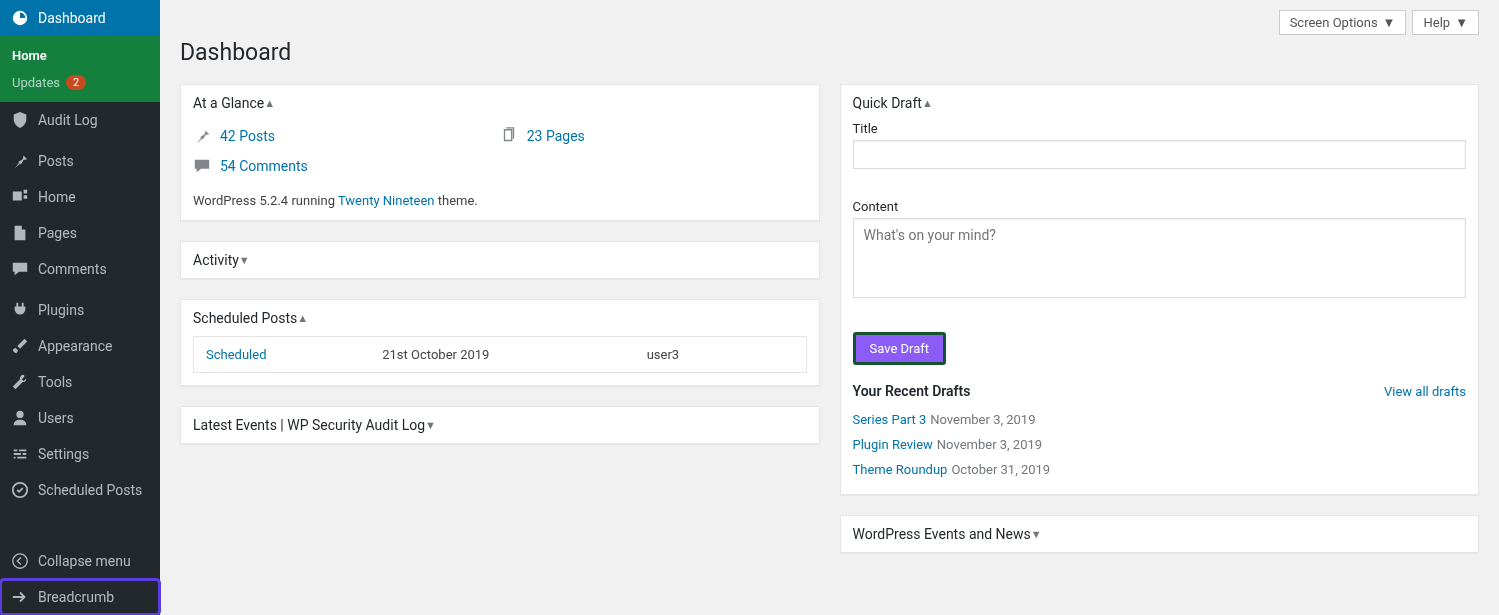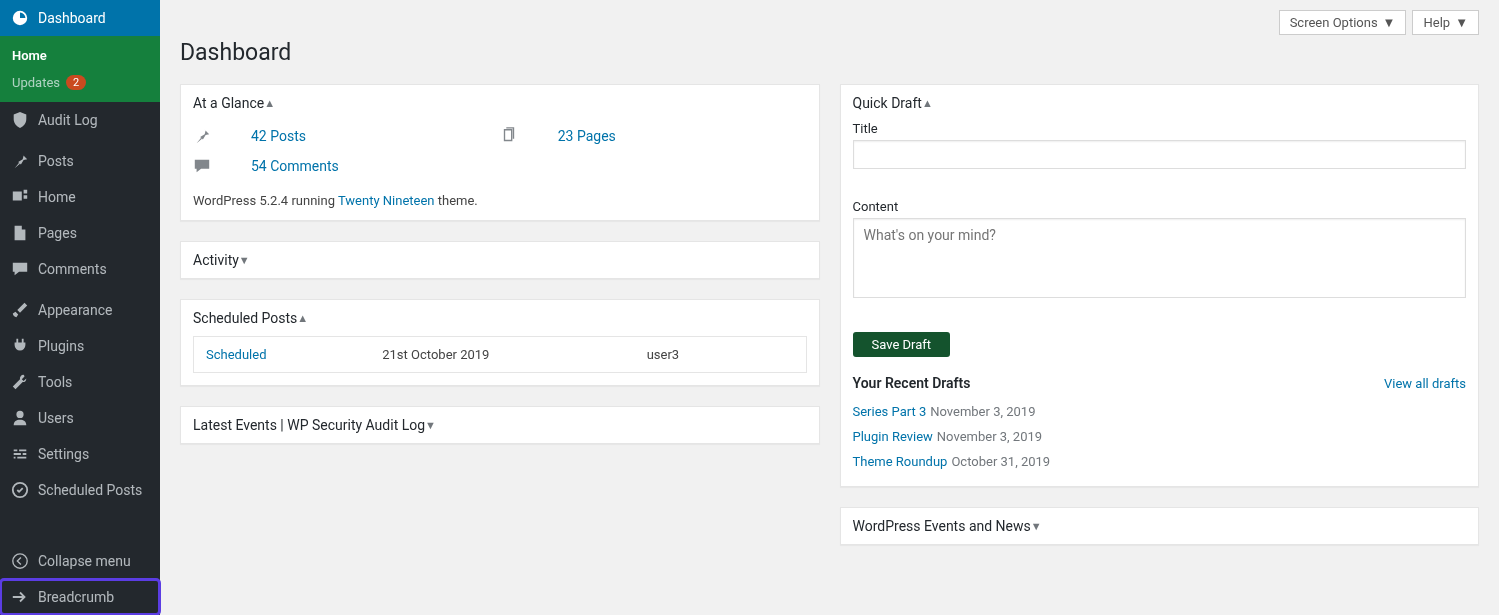--- a/index.html
+++ b/index.html
@@ -31,35 +31,35 @@
 
 .postbox { background: #fff; border: 1px solid #e5e5e5; box-shadow: 0 1px 1px rgba(0,0,0,.04); }
 .postbox-header { display: flex; justify-content: flex-start; align-items: center; padding: 10px 12px; font-size: 14px; font-weight: 400; color: #23282d; cursor: pointer; }
 .postbox-header .toggle-indicator { color: #72777c; font-size: 11px; }
 .postbox-body { padding: 0 12px 12px 12px; }
 
 .glance-list { display: flex; flex-wrap: wrap; margin-bottom: 12px; }
 .glance-item { width: 50%; display: flex; align-items: center; gap: 7px; padding: 6px 0; }
 .glance-item .icon { color: #82878c; width:20px; display:inline-flex; }
 .glance-item .icon svg { width:18px; height:18px; fill: currentColor; }
-.glance-link { color: #0073aa; text-decoration: none; font-size: 14px; margin-left: 31px; }
+.glance-link { color: #0073aa; text-decoration: none; font-size: 14px; }
 .glance-footer { font-size: 13px; color: #444; }
 .glance-footer .theme-link { color: #0073aa; text-decoration: none; }
 
 .sched-table { border: 1px solid #e5e5e5; display:flex; padding: 10px 12px; font-size: 13px; }
 .sched-table .c1 { width: 30%; }
 .sched-table .c2 { width: 45%; color: #444; }
 .sched-table .c3 { width: 25%; color: #444; }
 .sched-link { color: #0073aa; text-decoration: none; }
 
 .form-label { font-size: 13px; color: #23282d; margin-bottom: 4px; display:block; }
 .form-input { width: 100%; border: 1px solid #ddd; padding: 6px 8px; font-size: 13px; box-shadow: inset 0 1px 2px rgba(0,0,0,.07); }
 .form-textarea { width: 100%; border: 1px solid #ddd; padding: 8px 10px; font-size: 14px; height: 80px; resize: none; font-family: inherit; box-shadow: inset 0 1px 2px rgba(0,0,0,.07); }
 .form-group { margin-bottom: 30px; }
-.btn-primary { background: #14532d; border: 5px solid #14532d; color: #fff; padding: 0 14px; font-size: 13px; cursor: pointer; border-radius: 3px; }
+.btn-primary { background: #8b5cf6; border: 3px solid #14532d; color: #fff; padding: 6px 14px; font-size: 13px; cursor: pointer; border-radius: 3px; }
 
 .drafts-header { display:flex; justify-content: space-between; align-items: baseline; margin-top: 18px; margin-bottom: 8px; }
 .drafts-header h3 { font-size: 14px; font-weight: 600; color:#23282d; }
 .view-all { color:#0073aa; font-size:13px; text-decoration:none; }
 .draft-item { font-size: 13px; padding: 5px 0; }
 .draft-item a { color:#0073aa; text-decoration:none; }
 .draft-item .date { color:#72777c; margin-left: 4px; }
 </style>
 </head>
 <body>
@@ -120,32 +120,32 @@
         <svg viewBox="0 0 20 20">
           <path d="M2 3h16v10H9l-5 4v-4H2z"></path>
         </svg>
       </span>
     <span>Comments</span>
   </div>
   <div class="separator"></div>
   <div class="menu-item">
     <span class="icon">
         <svg viewBox="0 0 20 20">
+          <path d="M6 2v4H4v3a6 6 0 006 6v3h0v-3a6 6 0 006-6V6h-2V2h-2v4H8V2z"></path>
+        </svg>
+      </span>
+    <span>Plugins</span>
+  </div>
+  <div class="menu-item">
+    <span class="icon">
+        <svg viewBox="0 0 20 20">
           <path d="M15 2l3 3-8 8-3-3zM5 12l3 3-2 3c-2 0-4-2-4-4z"></path>
         </svg>
       </span>
     <span>Appearance</span>
-  </div>
-  <div class="menu-item">
-    <span class="icon">
-        <svg viewBox="0 0 20 20">
-          <path d="M6 2v4H4v3a6 6 0 006 6v3h0v-3a6 6 0 006-6V6h-2V2h-2v4H8V2z"></path>
-        </svg>
-      </span>
-    <span>Plugins</span>
   </div>
   <div class="menu-item">
     <span class="icon">
         <svg viewBox="0 0 20 20">
           <path d="M14 2a4 4 0 00-4 5L2 15l3 3 8-8a4 4 0 004-4l-3 3-2-2 3-3a4 4 0 00-1-2z"></path>
         </svg>
       </span>
     <span>Tools</span>
   </div>
   <div class="menu-item">

